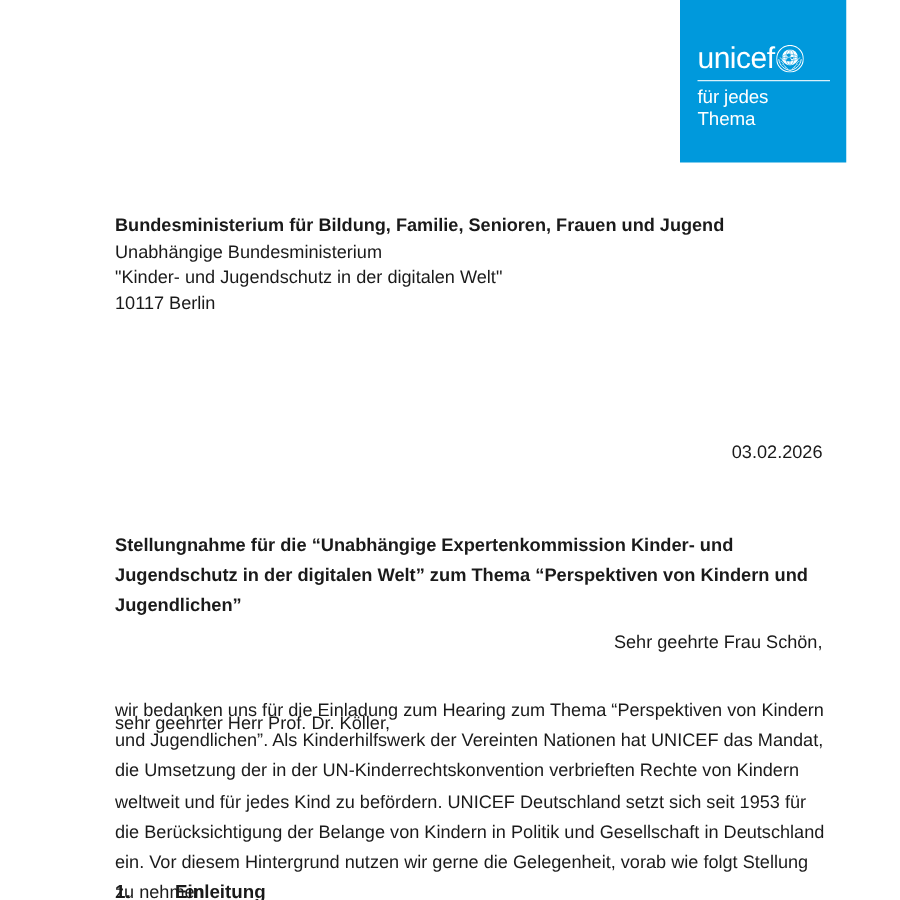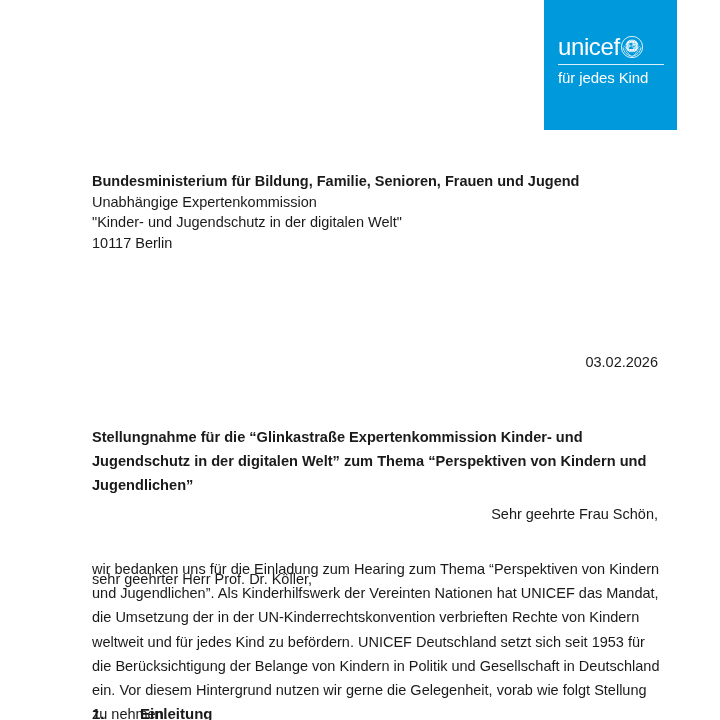--- a/index.html
+++ b/index.html
@@ -175,36 +175,36 @@
             <path d="M21 51 C24 52 26 54 27 57"></path>
             <path d="M55 30 C52 31 50 33 49 36"></path>
             <path d="M53 38 C50 39 48 41 47 44"></path>
             <path d="M49 45 C46 46 44 48 43 51"></path>
             <path d="M43 51 C40 52 38 54 37 57"></path>
           </g>
         </svg>
       </span>
     </div>
     <div id="logo-divider"></div>
-    <div id="logo-tagline">für jedes Kind</div>
+    <div id="logo-tagline">für jedes Thema</div>
   </div>
 </div>
 
 <div id="page">
 
   <div class="addr-block">
     <div class="addr-line bold">Bundesministerium für Bildung, Familie, Senioren, Frauen und Jugend</div>
-    <div class="addr-line">Unabhängige Expertenkommission</div>
+    <div class="addr-line">Unabhängige Bundesministerium</div>
     <div class="addr-line">"Kinder- und Jugendschutz in der digitalen Welt"</div>
     <div class="addr-line">10117 Berlin</div>
   </div>
 
   <div id="date-line">03.02.2026</div>
 
-  <div id="subject">Stellungnahme für die “Glinkastraße Expertenkommission Kinder- und Jugendschutz in der digitalen Welt” zum Thema “Perspektiven von Kindern und Jugendlichen”</div>
+  <div id="subject">Stellungnahme für die “Unabhängige Expertenkommission Kinder- und Jugendschutz in der digitalen Welt” zum Thema “Perspektiven von Kindern und Jugendlichen”</div>
 
   <div id="salutation-1" class="salutation">Sehr geehrte Frau Schön,</div>
   <div id="salutation-2" class="salutation">sehr geehrter Herr Prof. Dr. Köller,</div>
 
   <div id="body-paragraph">wir bedanken uns für die Einladung zum Hearing zum Thema “Perspektiven von Kindern und Jugendlichen”. Als Kinderhilfswerk der Vereinten Nationen hat UNICEF das Mandat, die Umsetzung der in der UN-Kinderrechtskonvention verbrieften Rechte von Kindern weltweit und für jedes Kind zu befördern. UNICEF Deutschland setzt sich seit 1953 für die Berücksichtigung der Belange von Kindern in Politik und Gesellschaft in Deutschland ein. Vor diesem Hintergrund nutzen wir gerne die Gelegenheit, vorab wie folgt Stellung zu nehmen.</div>
 
   <div id="section-heading">
     <span class="num">1.</span><span>Einleitung</span>
   </div>
 

